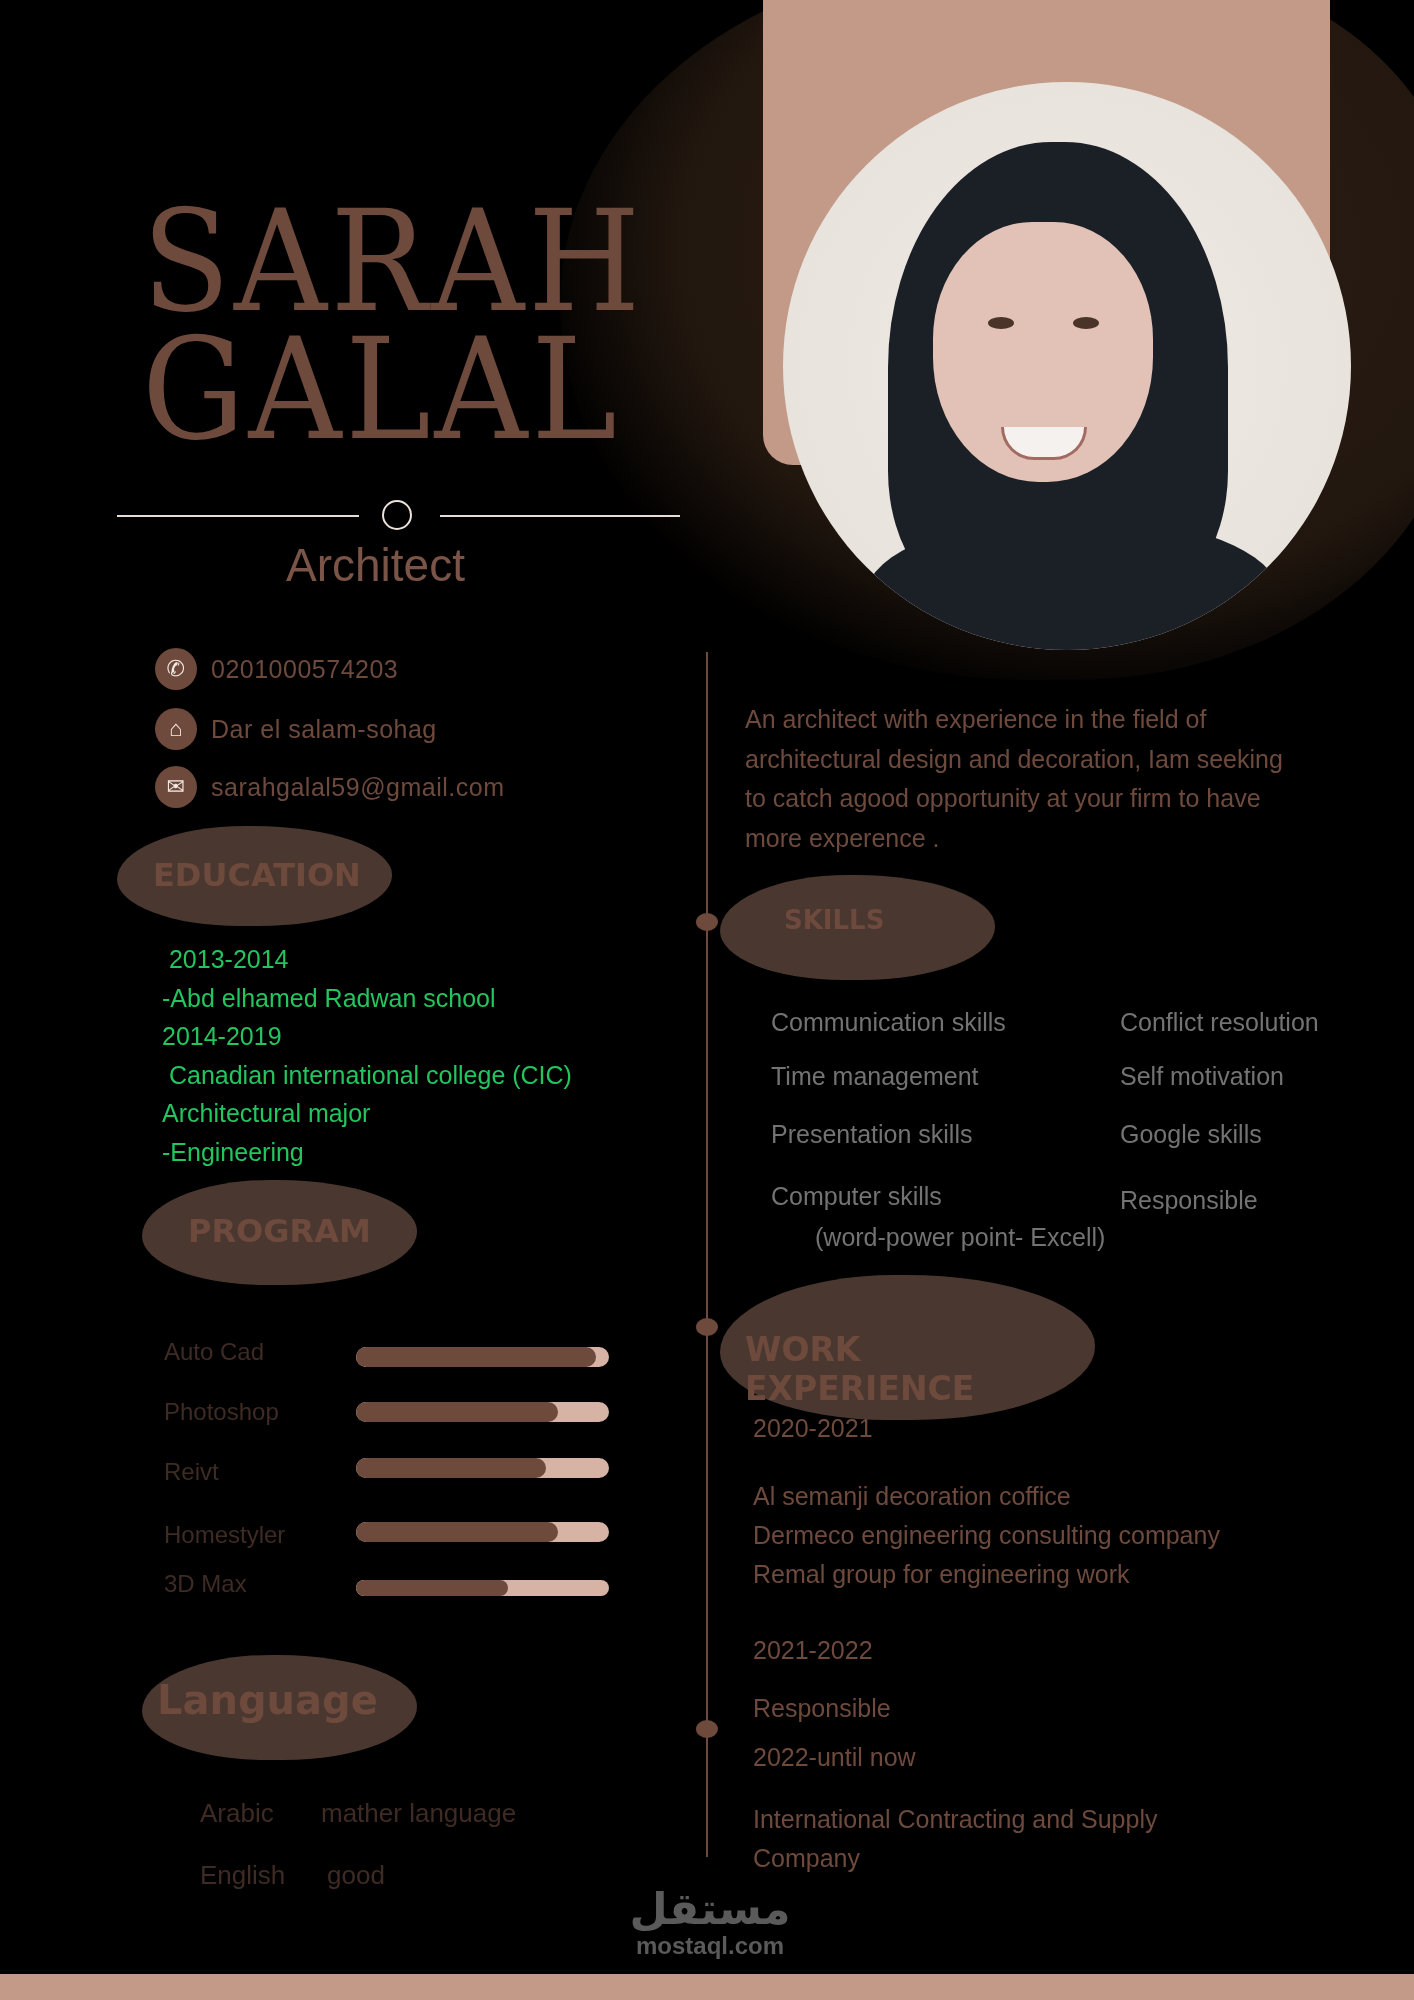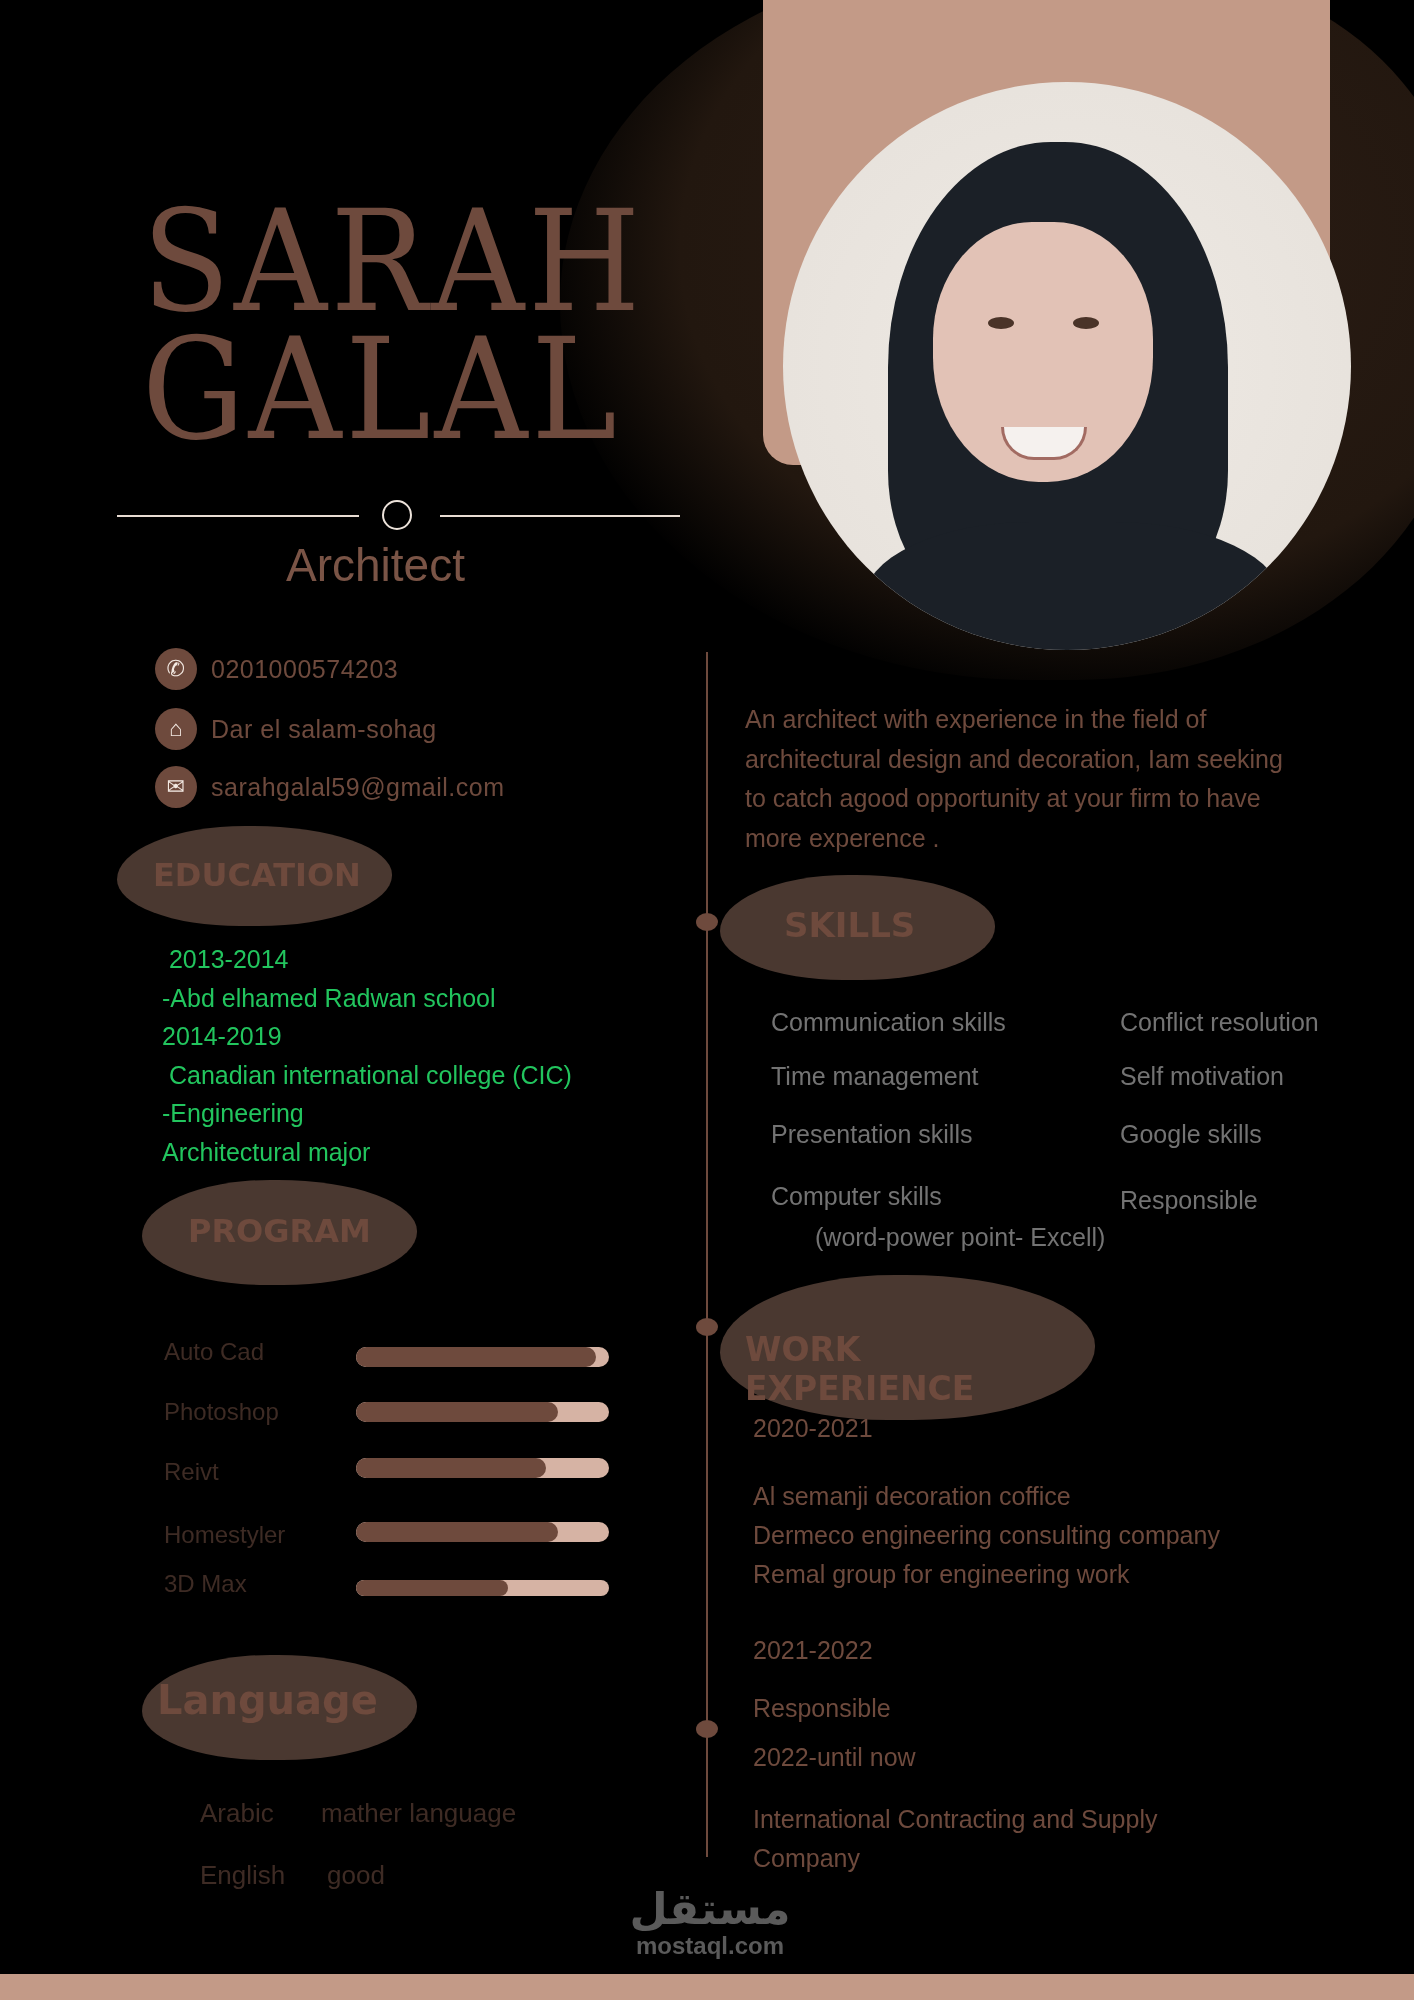--- a/index.html
+++ b/index.html
@@ -86,22 +86,22 @@
 </div>
 
 <div class="abs blob" style="left:117px; top:826px; width:275px; height:100px;">
   <span style="left:36px; top:30px; font-size:32px;">EDUCATION</span>
 </div>
 <div class="abs edu">
   <div style="white-space:pre"> 2013-2014</div>
   <div>-Abd elhamed Radwan school</div>
   <div>2014-2019</div>
   <div style="white-space:pre"> Canadian international college (CIC)</div>
+  <div>Architectural major</div>
   <div>-Engineering</div>
-  <div>Architectural major</div>
 </div>
 
 <div class="abs blob" style="left:142px; top:1180px; width:275px; height:105px;">
   <span style="left:46px; top:32px; font-size:32px;">PROGRAM</span>
 </div>
 <div class="abs prog-label" style="top:1338px;">Auto Cad</div>
 <div class="abs bar" style="top:1347px;">
     <div class="fill" style="width: 95%;"></div>
   </div>
 <div class="abs prog-label" style="top:1398px;">Photoshop</div>
@@ -130,21 +130,21 @@
 <div class="abs lang" style="left:327px; top:1860px;">good</div>
 
 <div class="abs vline"></div>
 <div class="abs dot" style="top:913px;"></div>
 <div class="abs dot" style="top:1318px;"></div>
 <div class="abs dot" style="top:1720px;"></div>
 
 <div class="abs summary">An architect with experience in the field of architectural design and decoration, Iam seeking to catch agood opportunity at your firm to have more experence .</div>
 
 <div class="abs blob" style="left:720px; top:875px; width:275px; height:105px;">
-  <span style="left:64px; top:30px; font-size:34px;">SKILLS</span>
+  <span style="left:64px; top:30px; font-size:26px;">SKILLS</span>
 </div>
 <div class="abs skill" style="left:771px; top:1008px;">Communication skills</div>
 <div class="abs skill" style="left:771px; top:1062px;">Time management</div>
 <div class="abs skill" style="left:771px; top:1120px;">Presentation skills</div>
 <div class="abs skill" style="left:771px; top:1182px;">Computer skills</div>
 <div class="abs skill" style="left:771px; top:1223px;margin-left:44px;">(word-power point- Excell)</div>
 <div class="abs skill" style="left:1120px; top:1008px;">Conflict resolution</div>
 <div class="abs skill" style="left:1120px; top:1062px;">Self motivation</div>
 <div class="abs skill" style="left:1120px; top:1120px;">Google skills</div>
 <div class="abs skill" style="left:1120px; top:1186px;">Responsible</div>

